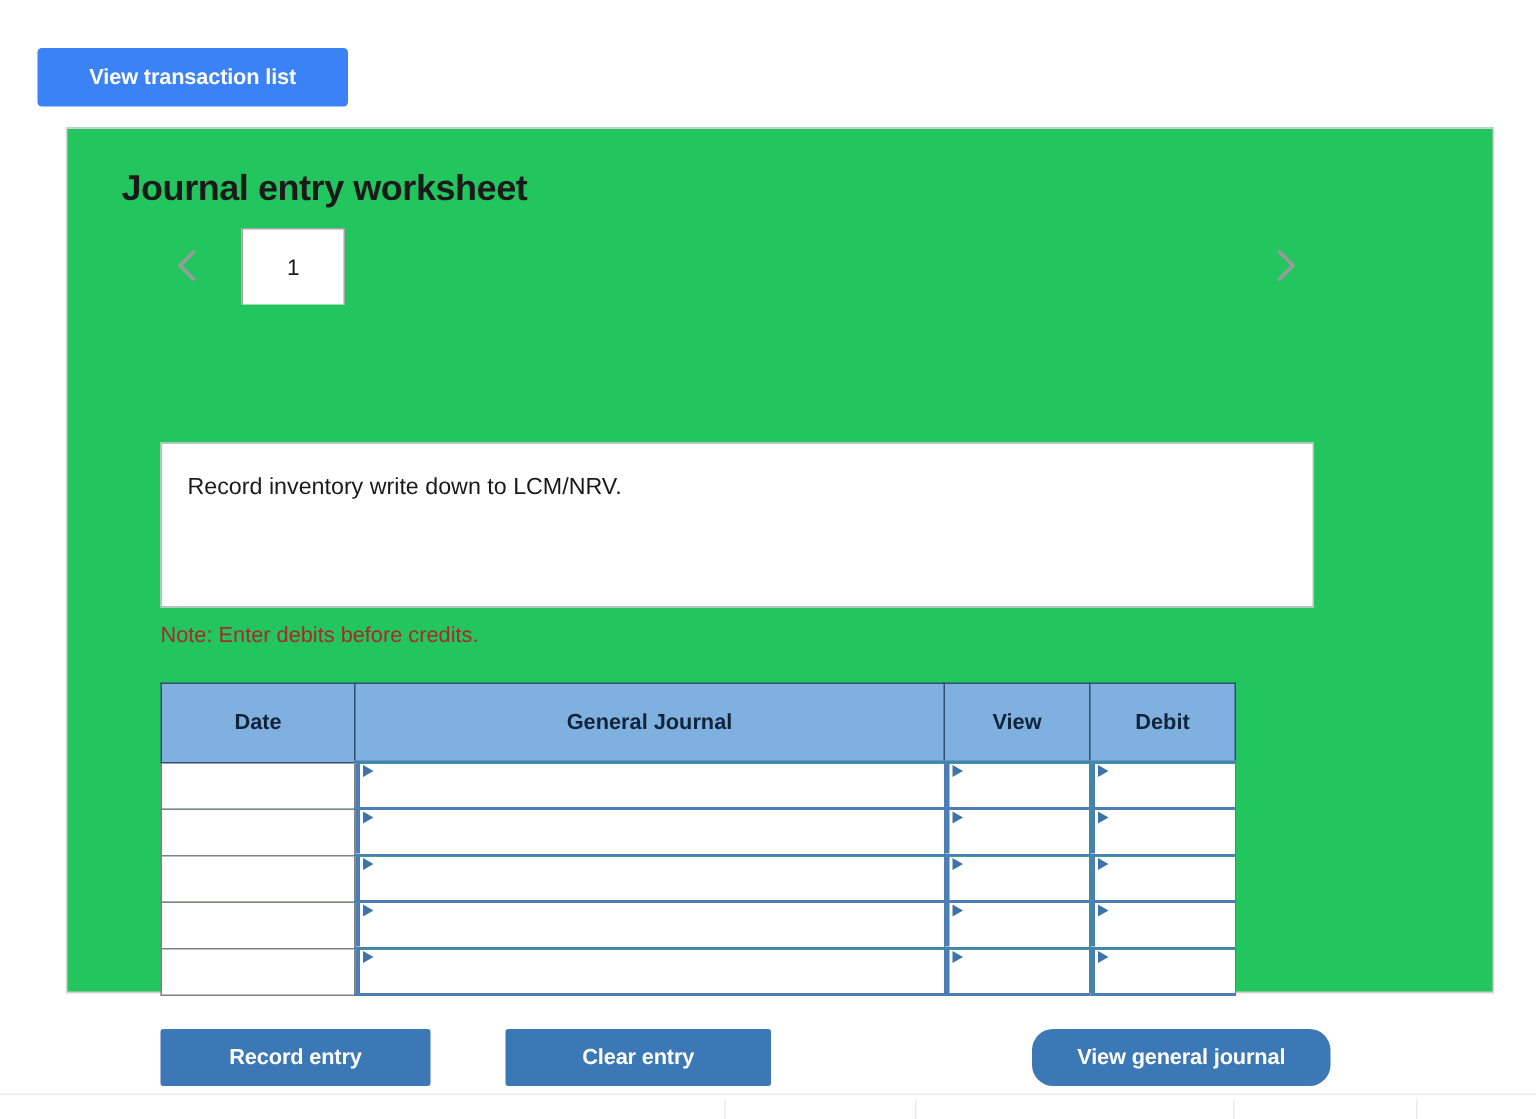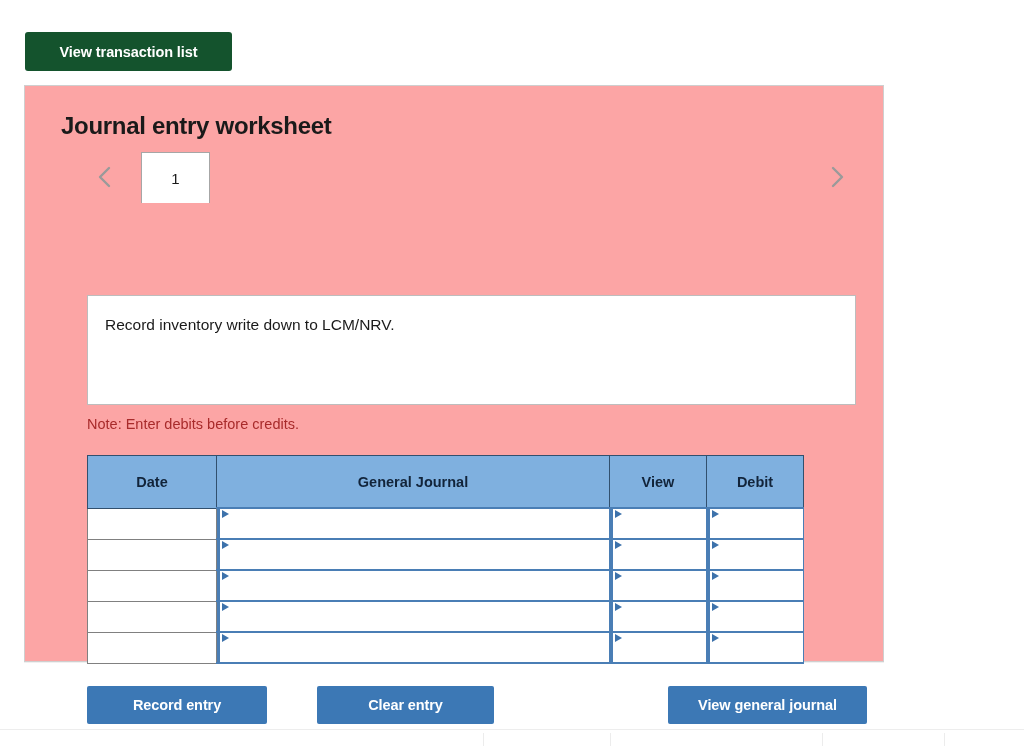--- a/index.html
+++ b/index.html
@@ -17,40 +17,40 @@
     -webkit-font-smoothing: antialiased;
   }
 
   
   .top-btn {
     position: absolute;
     left: 25px;
     top: 32px;
     width: 207px;
     height: 39px;
-    background: #14532d;
+    background: #3b82f6;
     border: none;
     border-radius: 3px;
     color: #ffffff;
     font-family: "Liberation Sans", sans-serif;
     font-size: 14.5px;
     font-weight: bold;
     letter-spacing: -0.1px;
     cursor: pointer;
     padding: 0;
   }
 
   
   .panel {
     position: absolute;
-    left: 24px;
+    left: 44px;
     top: 85px;
-    width: 860px;
+    width: 952px;
     height: 577px;
-    background: #fca5a5;
+    background: #22c55e;
     border: 1px solid #CFCFCF;
     box-sizing: border-box;
     box-shadow: 0 1px 0 rgba(0,0,0,0.06);
   }
 
   .panel-title {
     position: absolute;
     left: 36px;
     top: 26px;
     font-size: 24px;
@@ -202,21 +202,21 @@
     color: #ffffff;
     font-family: "Liberation Sans", sans-serif;
     font-size: 14.5px;
     font-weight: bold;
     letter-spacing: -0.1px;
     cursor: pointer;
     padding: 0;
   }
   .fbtn-record { left: 62px;  width: 180px; }
   .fbtn-clear  { left: 292px; width: 177px; }
-  .fbtn-view   { left: 643px; width: 199px; }
+  .fbtn-view   { left: 643px; width: 199px; border-radius: 14px; }
 
   
   .bottom-rule {
     position: absolute;
     left: 0;
     top: 729px;
     width: 1024px;
     height: 1px;
     background: #EDEDED;
   }

